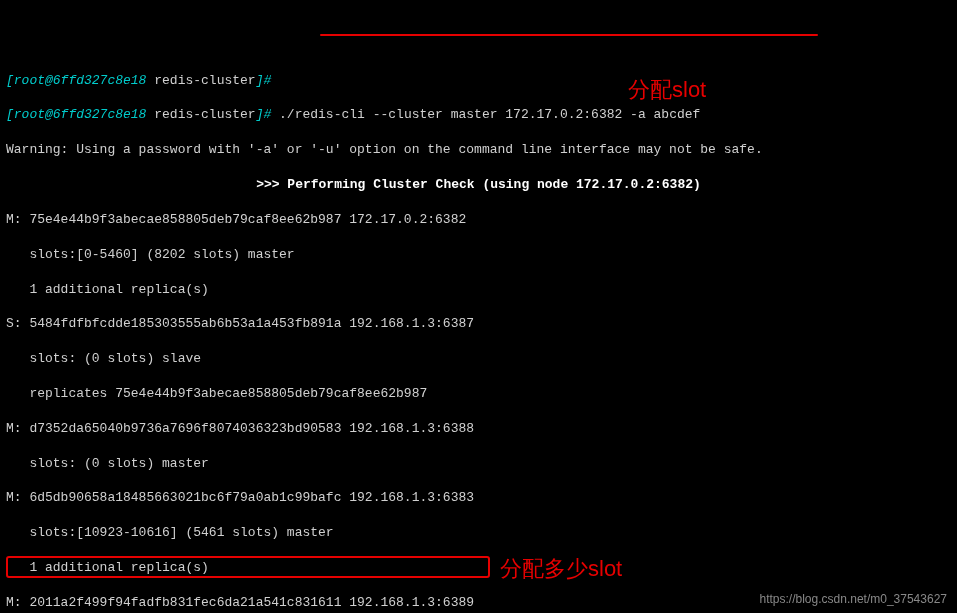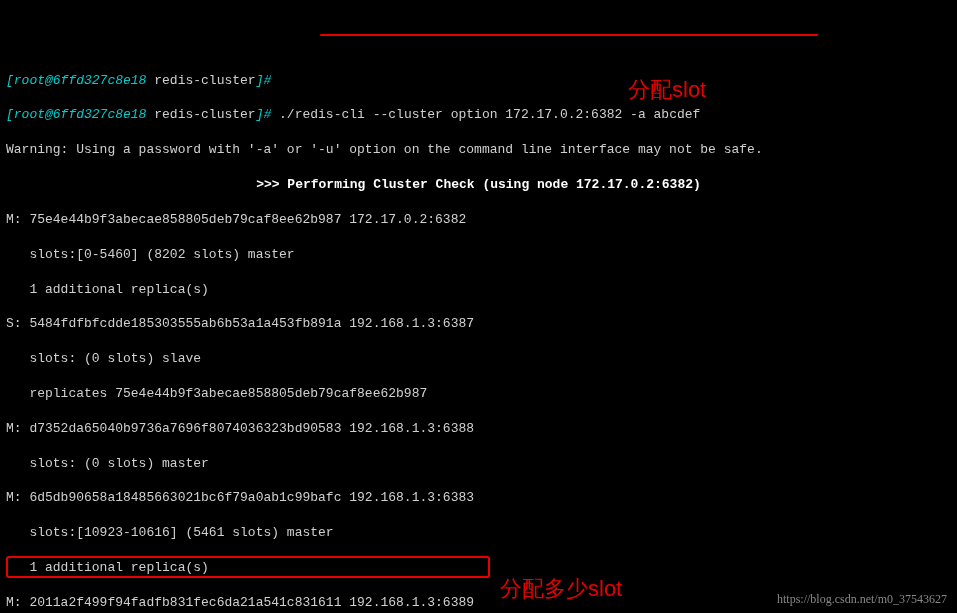--- a/index.html
+++ b/index.html
@@ -36,31 +36,31 @@
     .box-red {
       position: absolute;
       border: 2px solid #e60000;
       border-radius: 3px;
     }
     .watermark {
       position: absolute;
       right: 10px;
       bottom: 6px;
       color: #888;
-      font-family: Liberation Serif, serif;
+      font-family: Liberation Sans, sans-serif;
       font-size: 12px;
     }
   </style>
 </head>
 <body>
 
 
 
 <span class="line"><span class="cyan">[root@6ffd327c8e18 </span><span>redis-cluster</span><span class="cyan">]# </span></span>
-<span class="line"><span class="cyan">[root@6ffd327c8e18 </span><span>redis-cluster</span><span class="cyan">]# </span><span>./redis-cli --cluster option 172.17.0.2:6382 -a abcdef</span></span>
+<span class="line"><span class="cyan">[root@6ffd327c8e18 </span><span>redis-cluster</span><span class="cyan">]# </span><span>./redis-cli --cluster master 172.17.0.2:6382 -a abcdef</span></span>
 <span class="line">Warning: Using a password with '-a' or '-u' option on the command line interface may not be safe.</span>
 <span class="line white-b">&gt;&gt;&gt; Performing Cluster Check (using node 172.17.0.2:6382)</span>
 <span class="line">M: 75e4e44b9f3abecae858805deb79caf8ee62b987 172.17.0.2:6382</span>
 <span class="line">   slots:[0-5460] (8202 slots) master</span>
 <span class="line">   1 additional replica(s)</span>
 <span class="line">S: 5484fdfbfcdde185303555ab6b53a1a453fb891a 192.168.1.3:6387</span>
 <span class="line">   slots: (0 slots) slave</span>
 <span class="line">   replicates 75e4e44b9f3abecae858805deb79caf8ee62b987</span>
 <span class="line">M: d7352da65040b9736a7696f8074036323bd90583 192.168.1.3:6388</span>
 <span class="line">   slots: (0 slots) master</span>
@@ -83,18 +83,18 @@
 
 
 
 
 
 <div class="underline-red" style="left:320px; top:34px; width:498px;"></div>
 
 <div class="annotation-red" style="left:628px; top:75px;">分配slot</div>
 
 <div class="box-red" style="left:6px; top:556px; width:484px; height:22px;"></div>
-<div class="annotation-red" style="left:500px; top:574px;">分配多少slot</div>
+<div class="annotation-red" style="left:500px; top:554px;">分配多少slot</div>
 
 <div class="watermark">https://blog.csdn.net/m0_37543627</div>
 
 
 
 
 </body></html>

